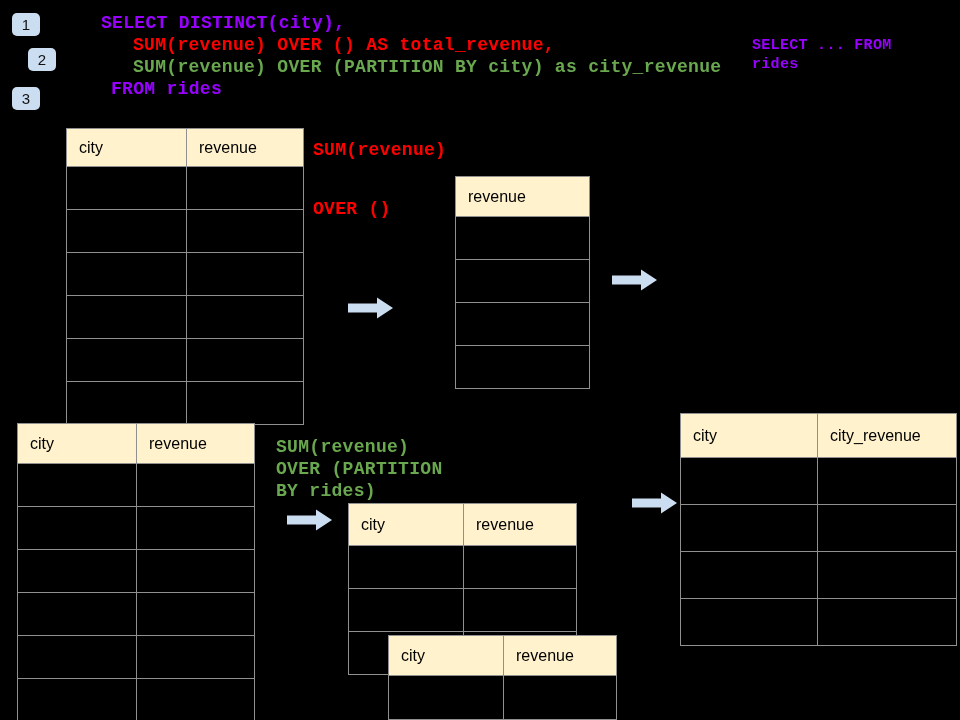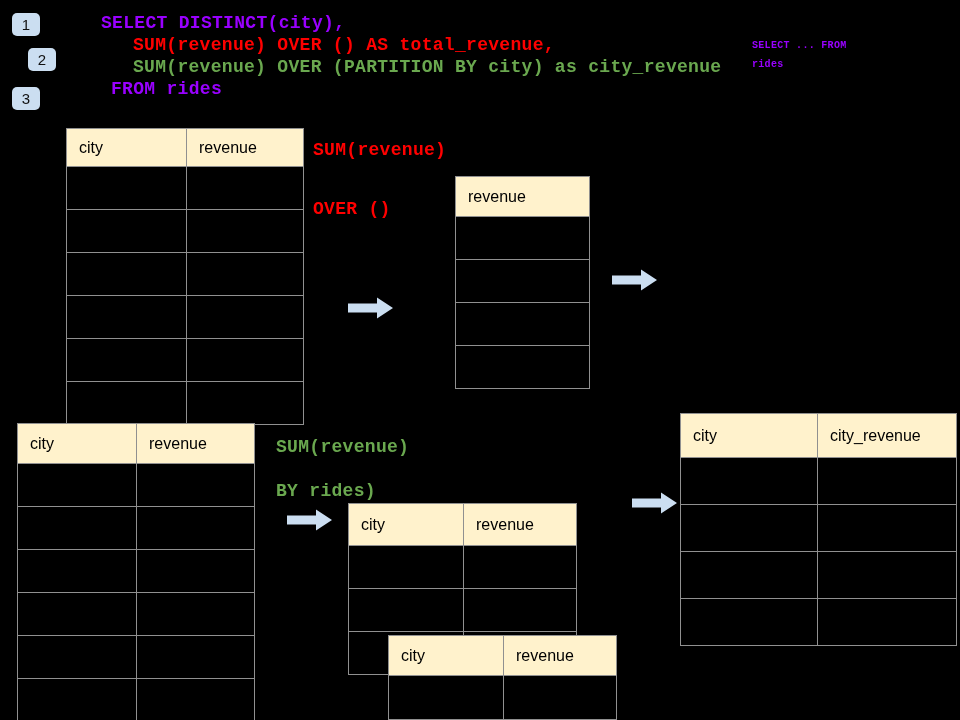--- a/index.html
+++ b/index.html
@@ -5,21 +5,21 @@
   html,body{margin:0;padding:0;background:#000;}
   #canvas{
     position:relative;width:960px;height:720px;background:var(--background,#000);
     overflow:hidden;font-family:"Liberation Sans",sans-serif;
   }
   
   .code{
     position:absolute;font-family:"Liberation Mono","DejaVu Sans Mono",monospace;
     font-weight:bold;font-size:18px;line-height:22px;white-space:pre;letter-spacing:0.3px;
   }
-  .code.small{font-size:10px;line-height:19px;}
+  .code.small{font-size:15px;line-height:19px;}
   .purple{color:var(--purple,#9900ff);}
   .red{color:var(--red,#ff0000);}
   .green{color:var(--green,#6aa84f);}
   
   .badge{
     position:absolute;width:28px;height:23px;border-radius:5px;
     background:var(--accent_blue,#cbdef1);color:#111;
     display:flex;align-items:center;justify-content:center;
     font-size:15px;font-family:"Liberation Sans",sans-serif;
   }
@@ -65,20 +65,21 @@
   <div class="code green" id="sql3">SUM(revenue) OVER (PARTITION BY city) as city_revenue</div>
   <div class="code purple" id="sql4">FROM rides</div>
 
   <div class="code small purple" id="note1">SELECT ... FROM</div>
   <div class="code small purple" id="note2">rides</div>
 
   <div class="code red" id="ann1a">SUM(revenue)</div>
   <div class="code red" id="ann1b">OVER ()</div>
 
   <div class="code green" id="ann2a">SUM(revenue)</div>
+  <div class="code green" id="ann2b">OVER (PARTITION</div>
   <div class="code green" id="ann2c">BY rides)</div>
 
   <table class="tbl" id="tA">
     <colgroup>
         <col style="width:120px">
         <col>
       </colgroup>
     <thead>
         <tr>
       <th>city</th>

